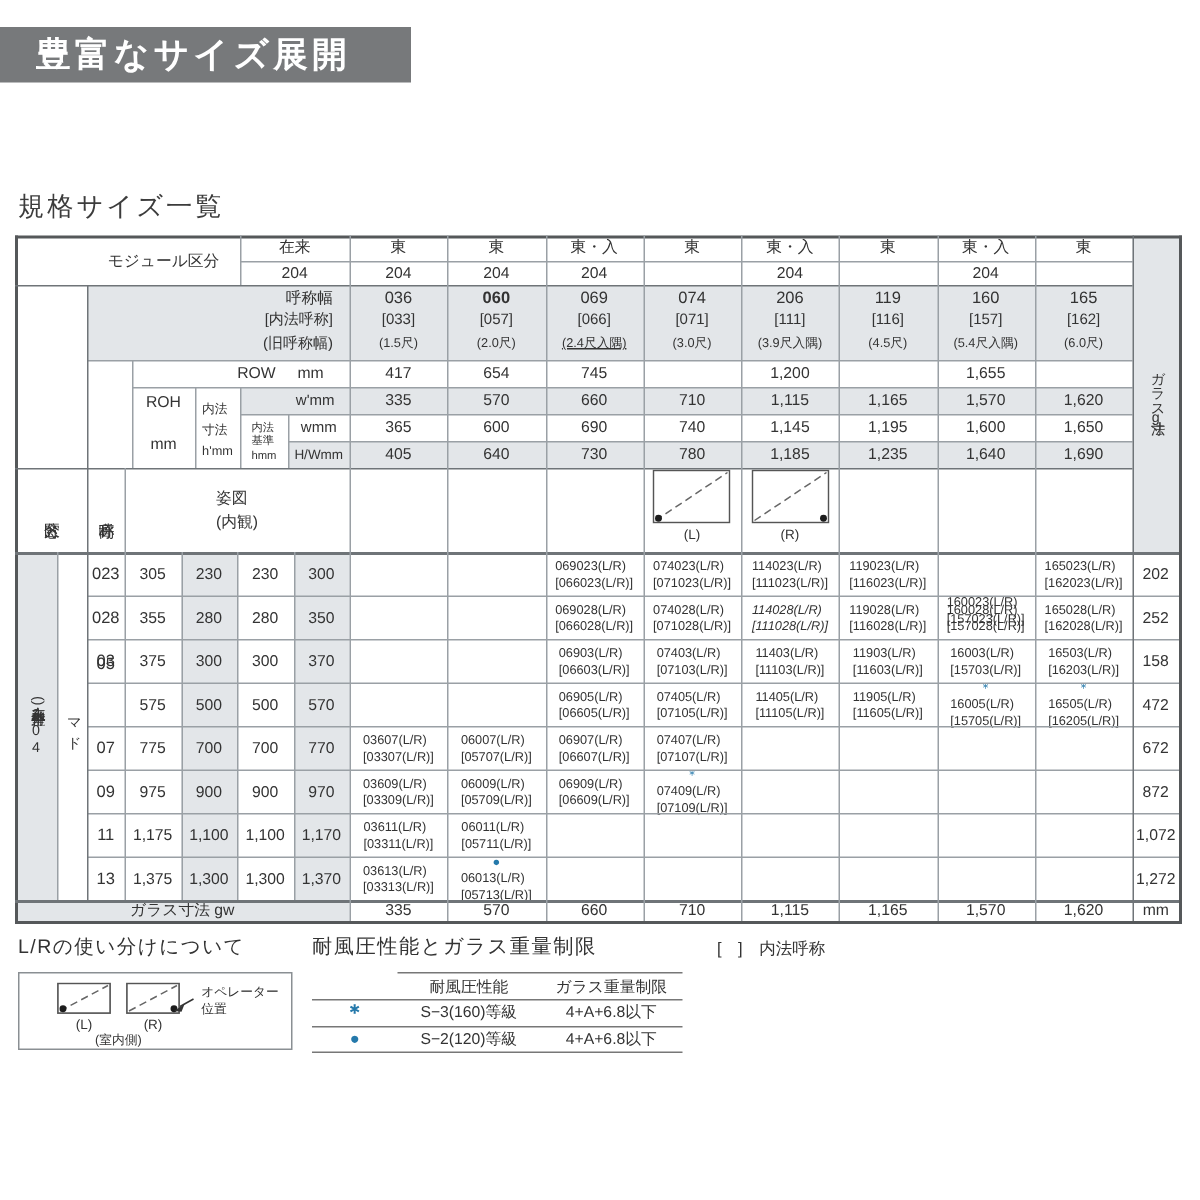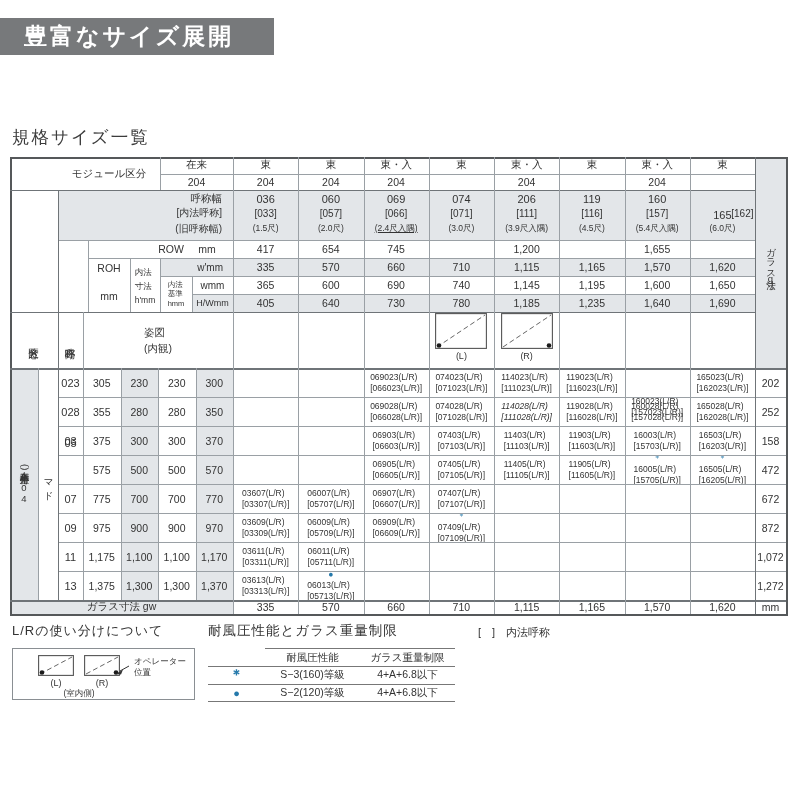--- a/index.html
+++ b/index.html
@@ -66,21 +66,21 @@
     <div class="t" style="left: 233px; top: 191px; width: 65.25px; height: 15px; font-size: 11px;">036</div>
     <div class="t" style="left: 233px; top: 206px; width: 65.25px; height: 14px; font-size: 10px;">[033]</div>
     <div class="t" style="left: 233px; top: 221px; width: 65.25px; height: 16px; font-size: 8.5px;">(1.5尺)</div>
     <div class="t" style="left: 233px; top: 240px; width: 65.25px; height: 18px; font-size: 10.5px;">417</div>
     <div class="t" style="left: 233px; top: 258px; width: 65.25px; height: 18px; font-size: 10.5px;">335</div>
     <div class="t" style="left: 233px; top: 276px; width: 65.25px; height: 18px; font-size: 10.5px;">365</div>
     <div class="t" style="left: 233px; top: 294px; width: 65.25px; height: 18px; font-size: 10.5px;">405</div>
     <div class="t" style="left: 233px; top: 600px; width: 65.25px; height: 14px; font-size: 10.5px;">335</div>
     <div class="t" style="left: 298.25px; top: 157px; width: 65.25px; height: 16px; font-size: 10.5px;">東</div>
     <div class="t" style="left: 298.25px; top: 174px; width: 65.25px; height: 16px; font-size: 10.5px;">204</div>
-    <div class="t" style="left: 298.25px; top: 191px; width: 65.25px; height: 15px; font-size: 11px;">060</div>
+    <div class="t" style="left: 298.25px; top: 191px; width: 65.25px; height: 15px; font-size: 11px; font-weight: bold;">060</div>
     <div class="t" style="left: 298.25px; top: 206px; width: 65.25px; height: 14px; font-size: 10px;">[057]</div>
     <div class="t" style="left: 298.25px; top: 221px; width: 65.25px; height: 16px; font-size: 8.5px;">(2.0尺)</div>
     <div class="t" style="left: 298.25px; top: 240px; width: 65.25px; height: 18px; font-size: 10.5px;">654</div>
     <div class="t" style="left: 298.25px; top: 258px; width: 65.25px; height: 18px; font-size: 10.5px;">570</div>
     <div class="t" style="left: 298.25px; top: 276px; width: 65.25px; height: 18px; font-size: 10.5px;">600</div>
     <div class="t" style="left: 298.25px; top: 294px; width: 65.25px; height: 18px; font-size: 10.5px;">640</div>
     <div class="t" style="left: 298.25px; top: 600px; width: 65.25px; height: 14px; font-size: 10.5px;">570</div>
     <div class="t" style="left: 363.5px; top: 157px; width: 65.25px; height: 16px; font-size: 10.5px;">東・入</div>
     <div class="t" style="left: 363.5px; top: 174px; width: 65.25px; height: 16px; font-size: 10.5px;">204</div>
     <div class="t" style="left: 363.5px; top: 191px; width: 65.25px; height: 15px; font-size: 11px;">069</div>
@@ -137,22 +137,22 @@
     <div class="t" style="left: 624.5px; top: 174px; width: 65.25px; height: 16px; font-size: 10.5px;">204</div>
     <div class="t" style="left: 624.5px; top: 191px; width: 65.25px; height: 15px; font-size: 11px;">160</div>
     <div class="t" style="left: 624.5px; top: 206px; width: 65.25px; height: 14px; font-size: 10px;">[157]</div>
     <div class="t" style="left: 624.5px; top: 221px; width: 65.25px; height: 16px; font-size: 8.5px;">(5.4尺入隅)</div>
     <div class="t" style="left: 624.5px; top: 240px; width: 65.25px; height: 18px; font-size: 10.5px;">1,655</div>
     <div class="t" style="left: 624.5px; top: 258px; width: 65.25px; height: 18px; font-size: 10.5px;">1,570</div>
     <div class="t" style="left: 624.5px; top: 276px; width: 65.25px; height: 18px; font-size: 10.5px;">1,600</div>
     <div class="t" style="left: 624.5px; top: 294px; width: 65.25px; height: 18px; font-size: 10.5px;">1,640</div>
     <div class="t" style="left: 624.5px; top: 600px; width: 65.25px; height: 14px; font-size: 10.5px;">1,570</div>
     <div class="t" style="left: 689.75px; top: 157px; width: 65.25px; height: 16px; font-size: 10.5px;">東</div>
-    <div class="t" style="left: 689.75px; top: 207px; width: 65.25px; height: 15px; font-size: 11px;">165</div>
-    <div class="t" style="left: 689.75px; top: 206px; width: 65.25px; height: 14px; font-size: 10px; padding-left: 20px;">[162]</div>
+    <div class="t" style="left: 689.75px; top: 191px; width: 65.25px; height: 15px; font-size: 11px;">165</div>
+    <div class="t" style="left: 689.75px; top: 206px; width: 65.25px; height: 14px; font-size: 10px;">[162]</div>
     <div class="t" style="left: 689.75px; top: 221px; width: 65.25px; height: 16px; font-size: 8.5px;">(6.0尺)</div>
     <div class="t" style="left: 689.75px; top: 258px; width: 65.25px; height: 18px; font-size: 10.5px;">1,620</div>
     <div class="t" style="left: 689.75px; top: 276px; width: 65.25px; height: 18px; font-size: 10.5px;">1,650</div>
     <div class="t" style="left: 689.75px; top: 294px; width: 65.25px; height: 18px; font-size: 10.5px;">1,690</div>
     <div class="t" style="left: 689.75px; top: 600px; width: 65.25px; height: 14px; font-size: 10.5px;">1,620</div>
     <div class="t" style="left: 58px; top: 368px; width: 25px; height: 29px; font-size: 11px;">023</div>
     <div class="t" style="left: 83px; top: 368px; width: 37.5px; height: 29px; font-size: 10.5px;">305</div>
     <div class="t" style="left: 120.5px; top: 368px; width: 37.5px; height: 29px; font-size: 10.5px;">230</div>
     <div class="t" style="left: 158px; top: 368px; width: 37.5px; height: 29px; font-size: 10.5px;">230</div>
     <div class="t" style="left: 195.5px; top: 368px; width: 37.5px; height: 29px; font-size: 10.5px;">300</div>

